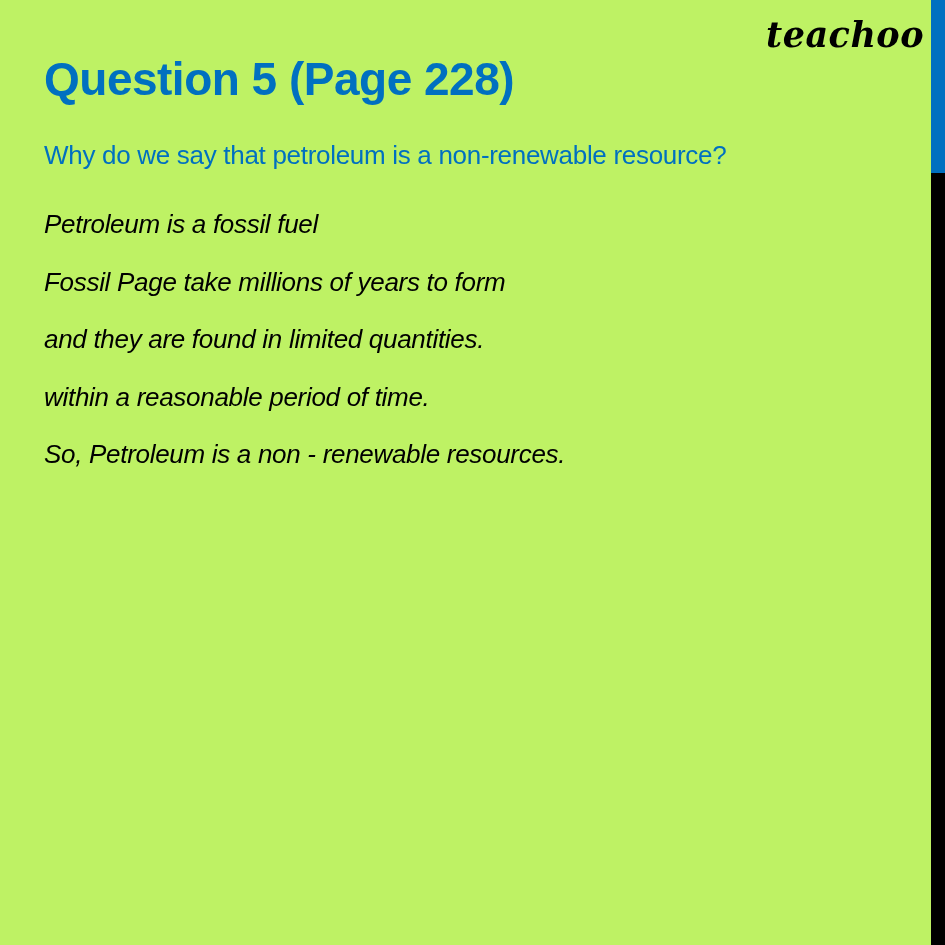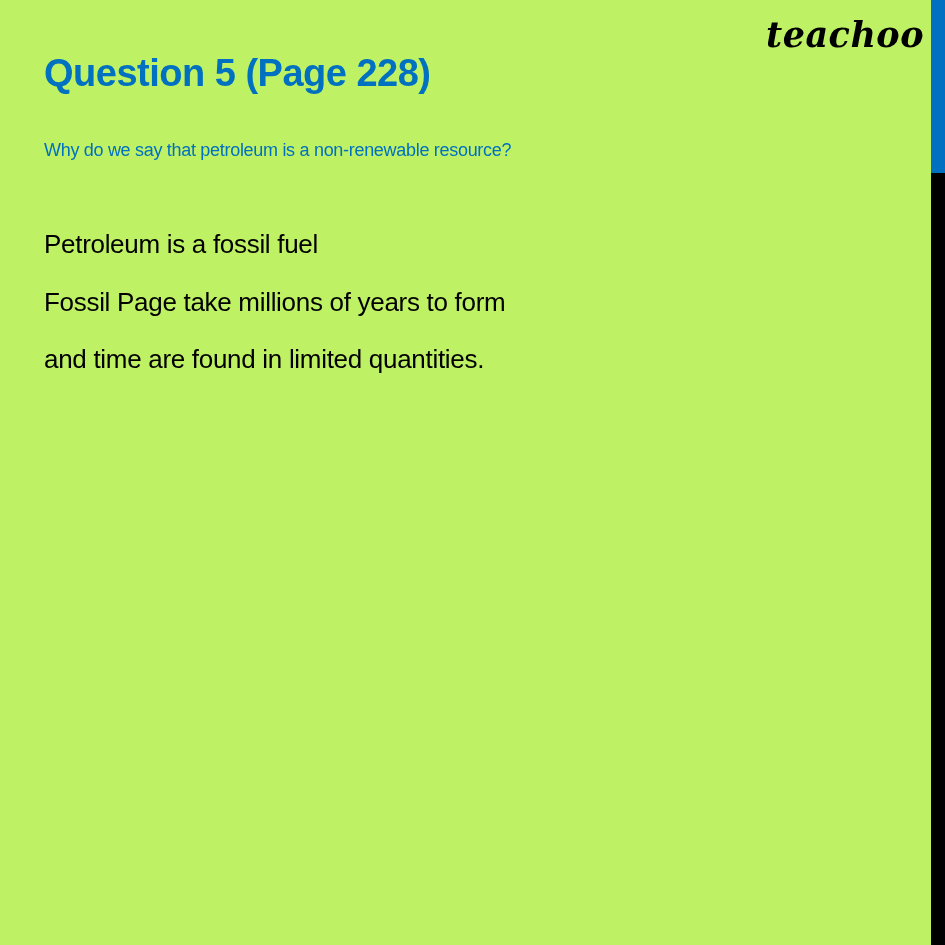--- a/index.html
+++ b/index.html
@@ -42,44 +42,45 @@
       font-weight: bold;
       font-size: 35px;
       color: #000000;
       letter-spacing: 0.5px;
     }
     .title {
       position: absolute;
       left: 44px;
       top: 52px;
       margin: 0;
-      font-size: 38px;
+      font-size: 46px;
       font-weight: bold;
       color: #0070C0;
       white-space: nowrap;
       letter-spacing: -0.5px;
     }
     .subtitle {
       position: absolute;
       left: 44px;
       top: 140px;
       margin: 0;
-      font-size: 18px;
+      font-size: 26px;
       font-weight: normal;
       color: #0070C0;
       white-space: nowrap;
       letter-spacing: -0.3px;
     }
     .body-lines {
       position: absolute;
       left: 44px;
-      top: 216px;
+      top: 196px;
       margin: 0;
       padding: 0;
       list-style: none;
+      font-style: italic;
     }
     .body-line {
       font-size: 26px;
       line-height: 57.6px;
       height: 57.6px;
       color: #000000;
       white-space: nowrap;
       letter-spacing: -0.3px;
     }
   </style>
@@ -92,15 +93,17 @@
 
   <div class="logo">teachoo</div>
 
   <h1 class="title">Question 5 (Page 228)</h1>
 
   <p class="subtitle">Why do we say that petroleum is a non-renewable resource?</p>
 
   <ul class="body-lines">
     <li class="body-line">Petroleum is a fossil fuel</li>
     <li class="body-line">Fossil Page take millions of years to form</li>
-    <li class="body-line">and time are found in limited quantities.</li>
+    <li class="body-line">and they are found in limited quantities.</li>
+    <li class="body-line">within a reasonable period of time.</li>
+    <li class="body-line">So, Petroleum is a non - renewable resources.</li>
   </ul>
 </div>
 
 </body></html>

